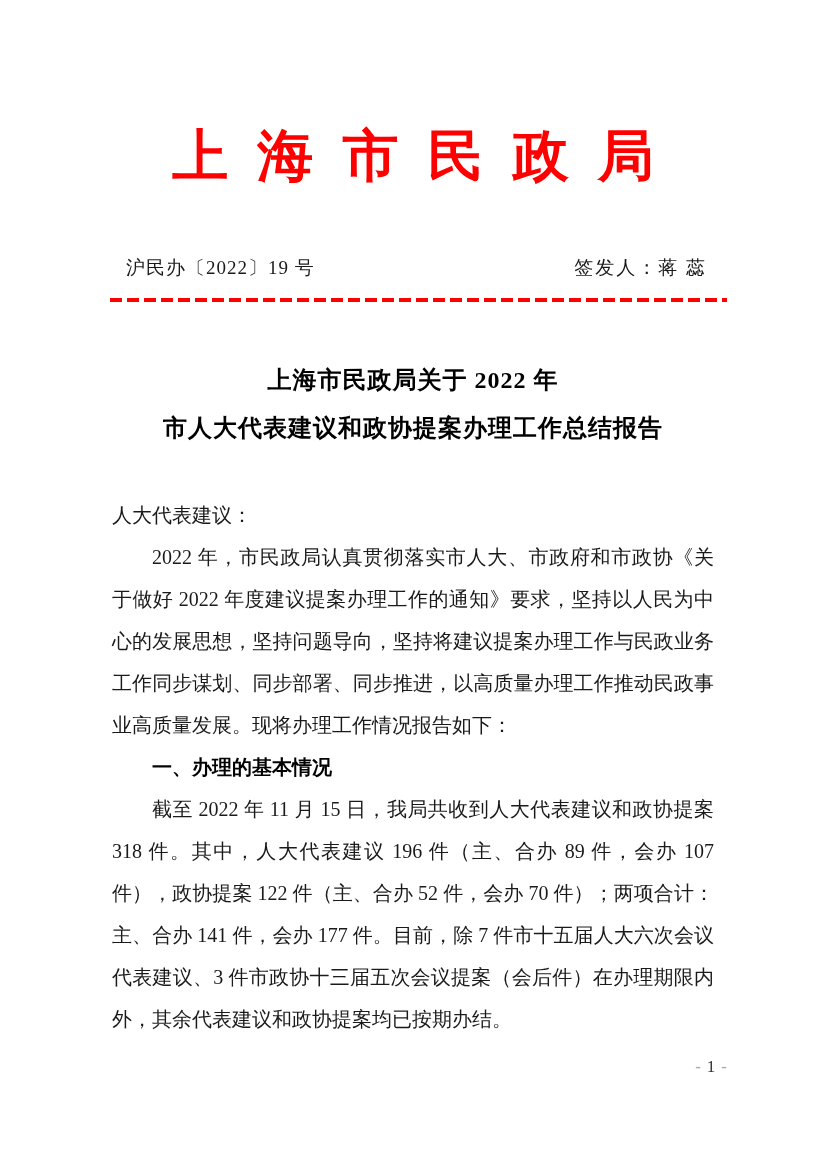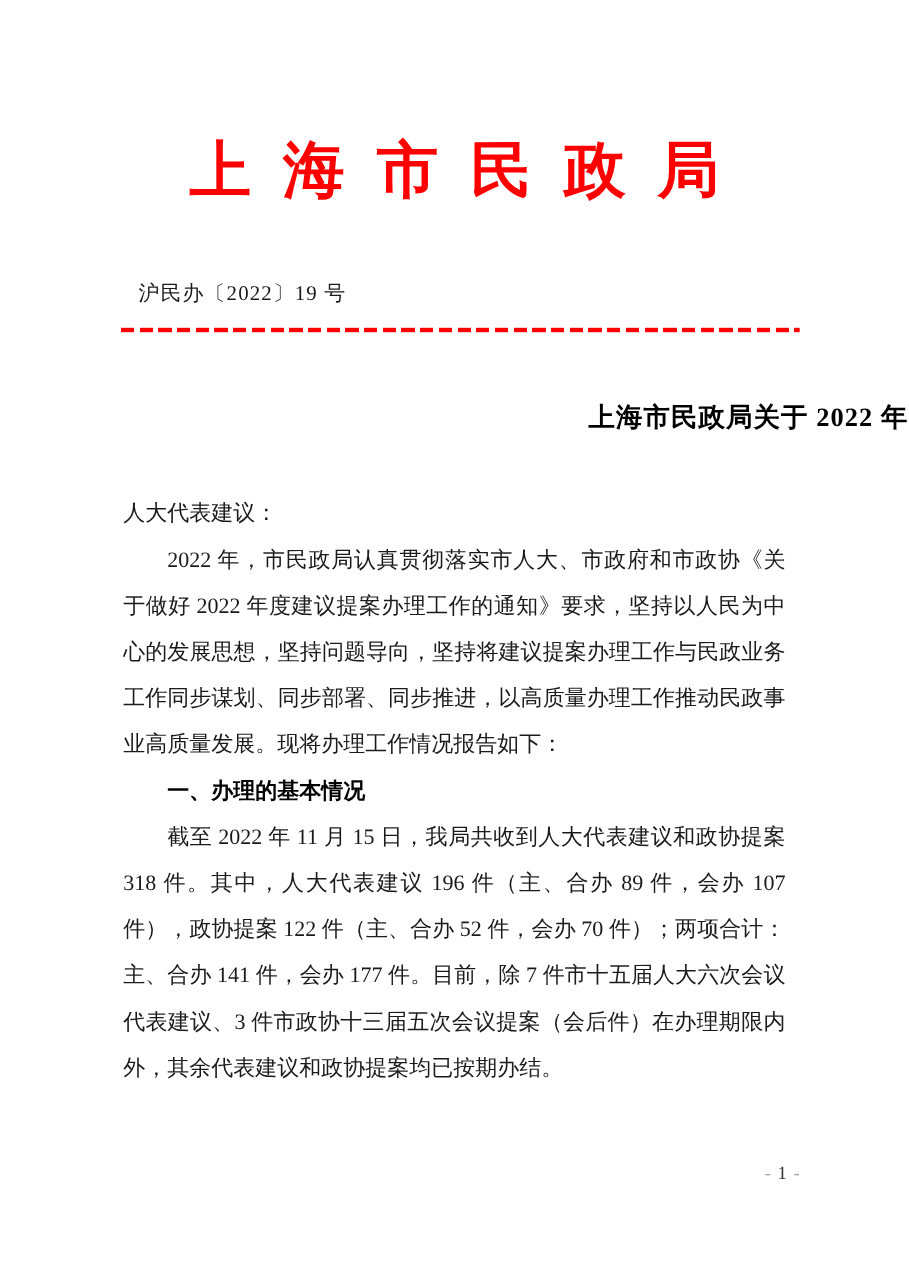--- a/index.html
+++ b/index.html
@@ -46,21 +46,21 @@
   .signer { padding-right: 7px; letter-spacing: 2px; }
   
   .red-divider {
     height: 4px;
     margin: 16px 99px 0 110px;
     background: repeating-linear-gradient(90deg, var(--red) 0 12px, transparent 12px 17px);
   }
   
   .doc-title {
     margin-top: 54px;
-    text-align: right;
+    text-align: center;
     font-weight: bold;
     font-size: 24px;
     line-height: 48px;
     letter-spacing: 1px;
     color: #000;
   }
   
   .doc-body {
     margin: 42px 112px 0 112px;
     font-size: 20px;
@@ -90,26 +90,28 @@
 </style>
 </head>
 <body>
 
 <div class="page">
 
   <div class="agency-header">上海市民政局</div>
 
   <div class="doc-info-row">
     <span class="doc-number">沪民办〔2022〕19 号</span>
+    <span class="signer"><span>签发人：</span><span>蒋 蕊</span></span>
   </div>
 
   <div class="red-divider"></div>
 
   <div class="doc-title">
     <div class="title-line">上海市民政局关于 2022 年</div>
+    <div class="title-line">市人大代表建议和政协提案办理工作总结报告</div>
   </div>
 
   <div class="doc-body">
     <p class="salutation">人大代表建议：</p>
     <p class="para indent">2022 年，市民政局认真贯彻落实市人大、市政府和市政协《关于做好 2022 年度建议提案办理工作的通知》要求，坚持以人民为中心的发展思想，坚持问题导向，坚持将建议提案办理工作与民政业务工作同步谋划、同步部署、同步推进，以高质量办理工作推动民政事业高质量发展。现将办理工作情况报告如下：</p>
     <p class="section-heading">一、办理的基本情况</p>
     <p class="para indent">截至 2022 年 11 月 15 日，我局共收到人大代表建议和政协提案 318 件。其中，人大代表建议 196 件（主、合办 89 件，会办 107 件），政协提案 122 件（主、合办 52 件，会办 70 件）；两项合计：主、合办 141 件，会办 177 件。目前，除 7 件市十五届人大六次会议代表建议、3 件市政协十三届五次会议提案（会后件）在办理期限内外，其余代表建议和政协提案均已按期办结。</p>
   </div>
 
   <div class="page-footer">

